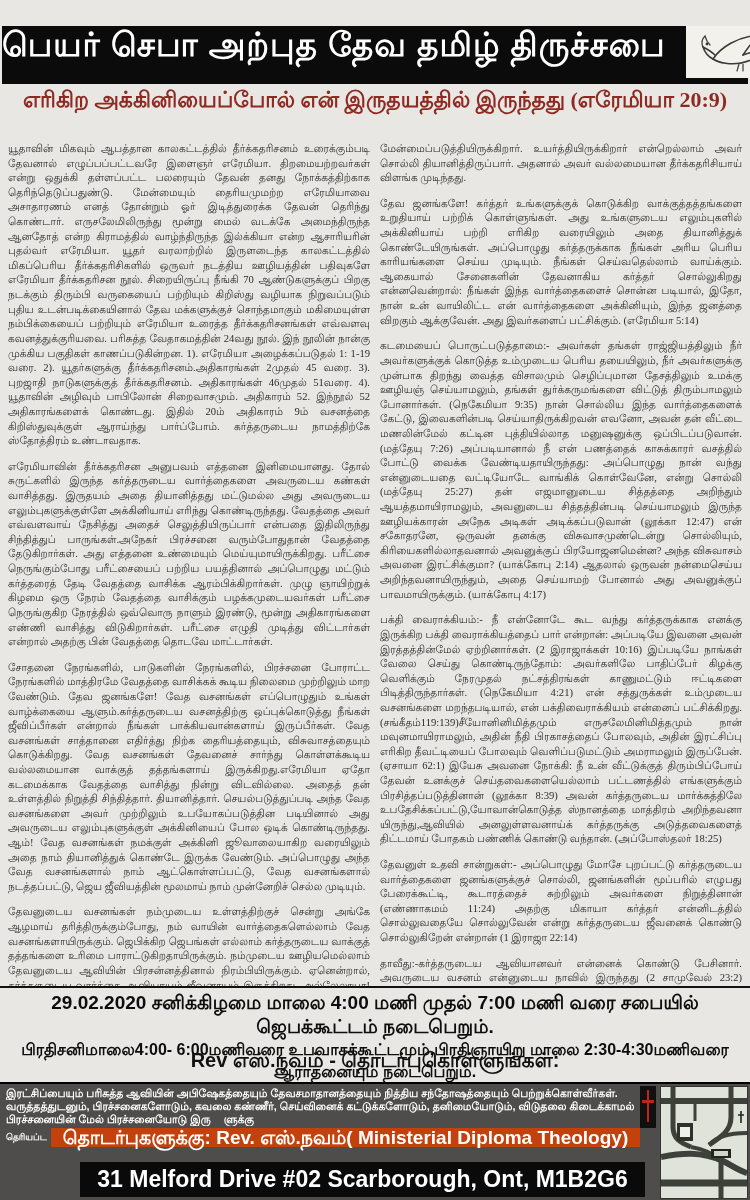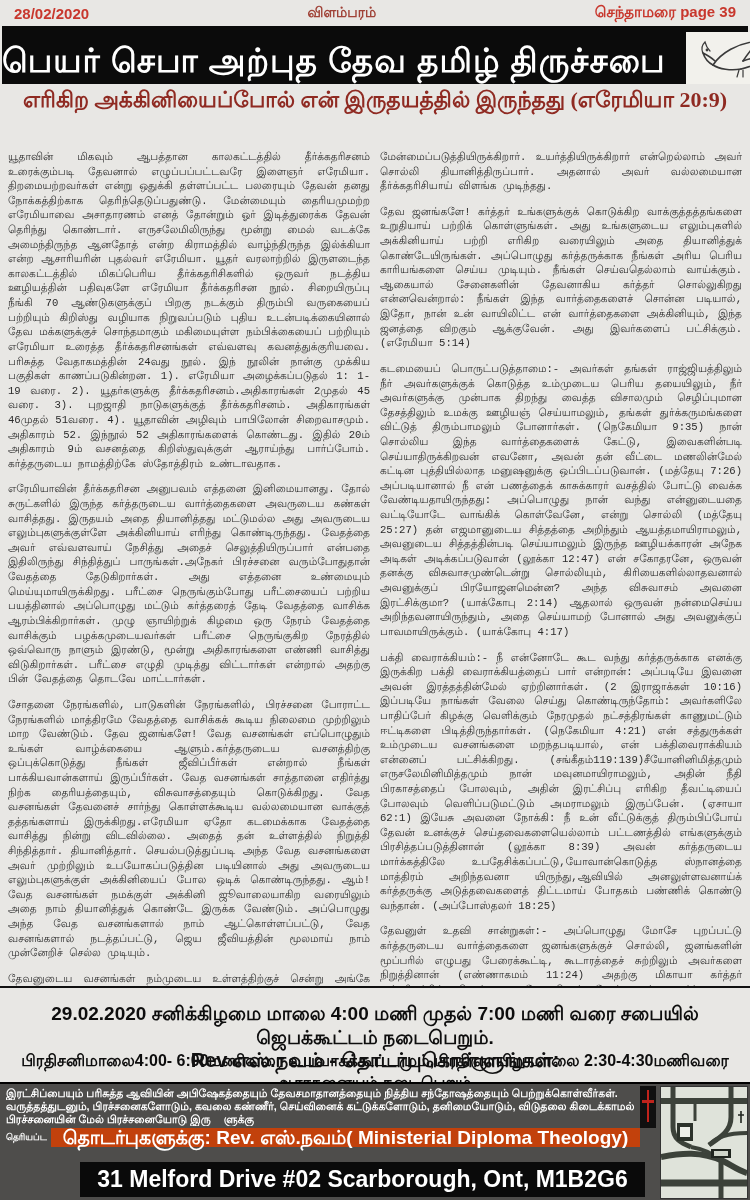--- a/index.html
+++ b/index.html
@@ -15,21 +15,21 @@
     display:flex;align-items:center;justify-content:space-between;
     padding:0 14px;box-sizing:border-box;
     font-family:"Liberation Sans", sans-serif;font-weight:bold;font-size:15px;
   }
   .top-strip .date{color:#c8372d;}
   .top-strip .center{color:#a04338;font-size:14px;}
   .top-strip .right{color:#c8372d;}
   
   .banner{
     position:absolute;top:26px;left:2px;width:746px;height:58px;
-    background:#0b0b0b;display:flex;align-items:flex-end;gap:20px;
+    background:#0b0b0b;display:flex;align-items:flex-start;gap:20px;
   }
   .banner .title{
     flex:1;text-align:center;color:#ffffff;
     font-family:"Liberation Sans", sans-serif;font-weight:bold;font-size:33px;
     letter-spacing:1px;white-space:nowrap;
   }
   .banner .dove-box{
     width:92px;height:52px;background:#f2f1ec;margin-right:3px;
     display:flex;align-items:center;justify-content:center;flex:0 0 auto;
   }
@@ -40,28 +40,28 @@
     font-size:22px;line-height:27px;
     font-family:"Liberation Serif", serif;
   }
   
   .body-cols{
     position:absolute;top:142px;left:8px;width:734px;height:844px;
     display:flex;gap:10px;overflow:hidden;
   }
   .col{flex:1;overflow:hidden;text-align:justify;
     font-size:10.6px;line-height:1.38;color:#2b2b2b;}
-  .col p{margin:8px 0 11px 0;text-indent:0;font-family:Liberation Mono, monospace;}
+  .col p{margin:0 0 11px 0;text-indent:0;}
   
   .announce{
     position:absolute;top:986px;left:0;width:750px;height:54px;
     border-top:2px solid #111;box-sizing:border-box;
     text-align:center;color:#0d0d0d;
     font-family:"Liberation Sans", sans-serif;font-weight:bold;
-    padding-top:14px;
+    padding-top:3px;
   }
   .announce .a1{font-size:19px;line-height:24px;}
   .announce .a2{font-size:16px;line-height:22px;}
   .contact-line{
     position:absolute;top:1040px;left:0;width:750px;height:42px;
     display:flex;align-items:center;justify-content:center;gap:8px;
     font-family:"Liberation Sans", sans-serif;color:#111;
   }
   .contact-line .pre{font-size:20px;font-weight:bold;}
   .contact-line .tel{font-size:28px;font-weight:normal;letter-spacing:1px;}
@@ -97,25 +97,20 @@
   .map-box{
     position:absolute;right:2px;top:2px;width:88px;height:113px;
     background:#d9ded6;border:1px solid #333;box-sizing:border-box;
   }
 </style>
 </head>
 <body>
 
 <div class="page">
 
-  <div class="top-strip">
-    <span class="date">28/02/2020</span>
-    <span class="center">விளம்பரம்</span>
-    <span class="right">செந்தாமரை page 39</span>
-  </div>
 
   <div class="banner">
     <div class="title">பெயர் செபா அற்புத தேவ தமிழ் திருச்சபை</div>
     <div class="dove-box">
       <svg width="78" height="46" viewBox="0 0 78 46">
         <g fill="none" stroke="#3a3a3a" stroke-width="1.6" stroke-linecap="round">
           <path d="M20 30 C28 18, 44 8, 66 6 C58 14, 54 20, 50 26"></path>
           <path d="M50 26 C60 22, 68 22, 74 24 C66 28, 58 32, 48 34"></path>
           <path d="M20 30 C26 34, 38 36, 48 34"></path>
           <path d="M20 30 C16 28, 12 24, 10 18 C14 20, 18 22, 22 26"></path>

